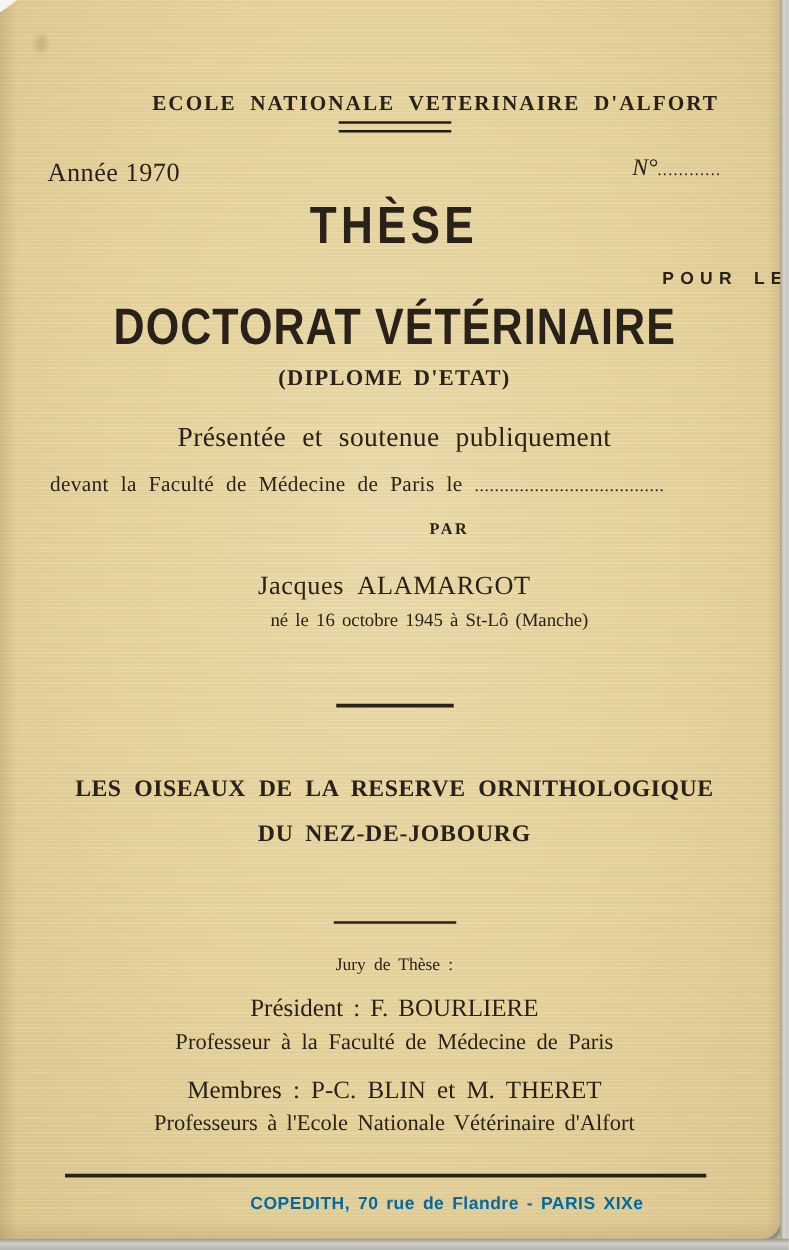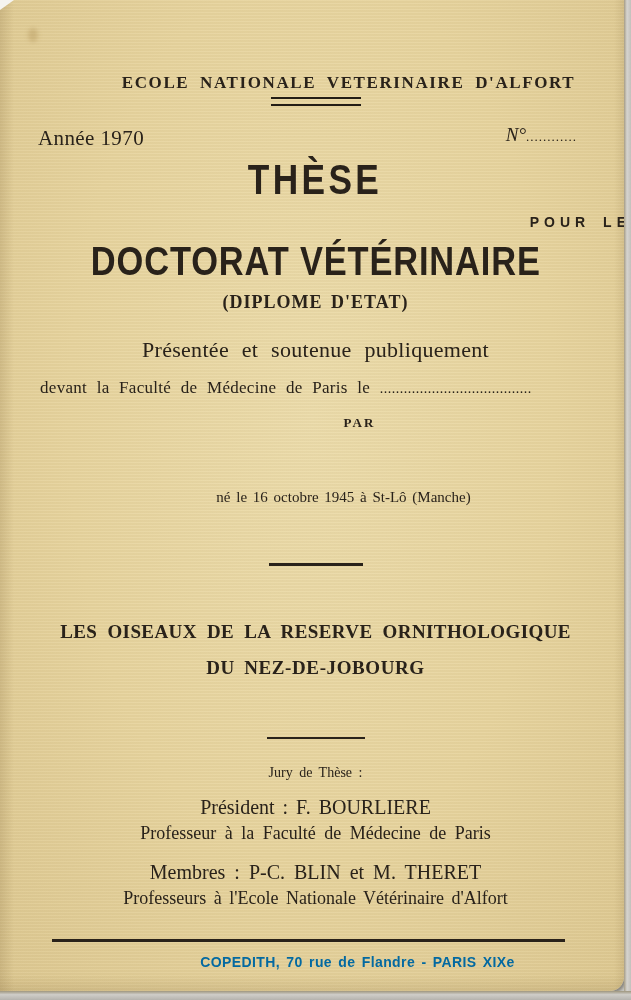--- a/index.html
+++ b/index.html
@@ -91,20 +91,21 @@
 
   <div class="abs center these sans"><span class="condensed" style="display:inline-block">THÈSE</span></div>
   <div class="abs center pourle sans">POUR LE</div>
   <div class="abs center degree sans"><span class="condensed" style="display:inline-block">DOCTORAT VÉTÉRINAIRE</span></div>
   <div class="abs center diploma">(DIPLOME D'ETAT)</div>
 
   <div class="abs center pres1">Présentée et soutenue publiquement</div>
   <div class="abs pres2"><span>devant la Faculté de Médecine de Paris le</span> <span class="dots">......................................</span></div>
   <div class="abs center par">PAR</div>
 
+  <div class="abs center author-name">Jacques ALAMARGOT</div>
   <div class="abs center author-birth">né le 16 octobre 1945 à St-Lô (Manche)</div>
 
   <div class="abs divider1 ink"></div>
 
   <div class="abs center subj1">LES OISEAUX DE LA RESERVE ORNITHOLOGIQUE</div>
   <div class="abs center subj2">DU NEZ-DE-JOBOURG</div>
 
   <div class="abs divider2 ink"></div>
 
   <div class="abs center jury-head">Jury de Thèse :</div>

